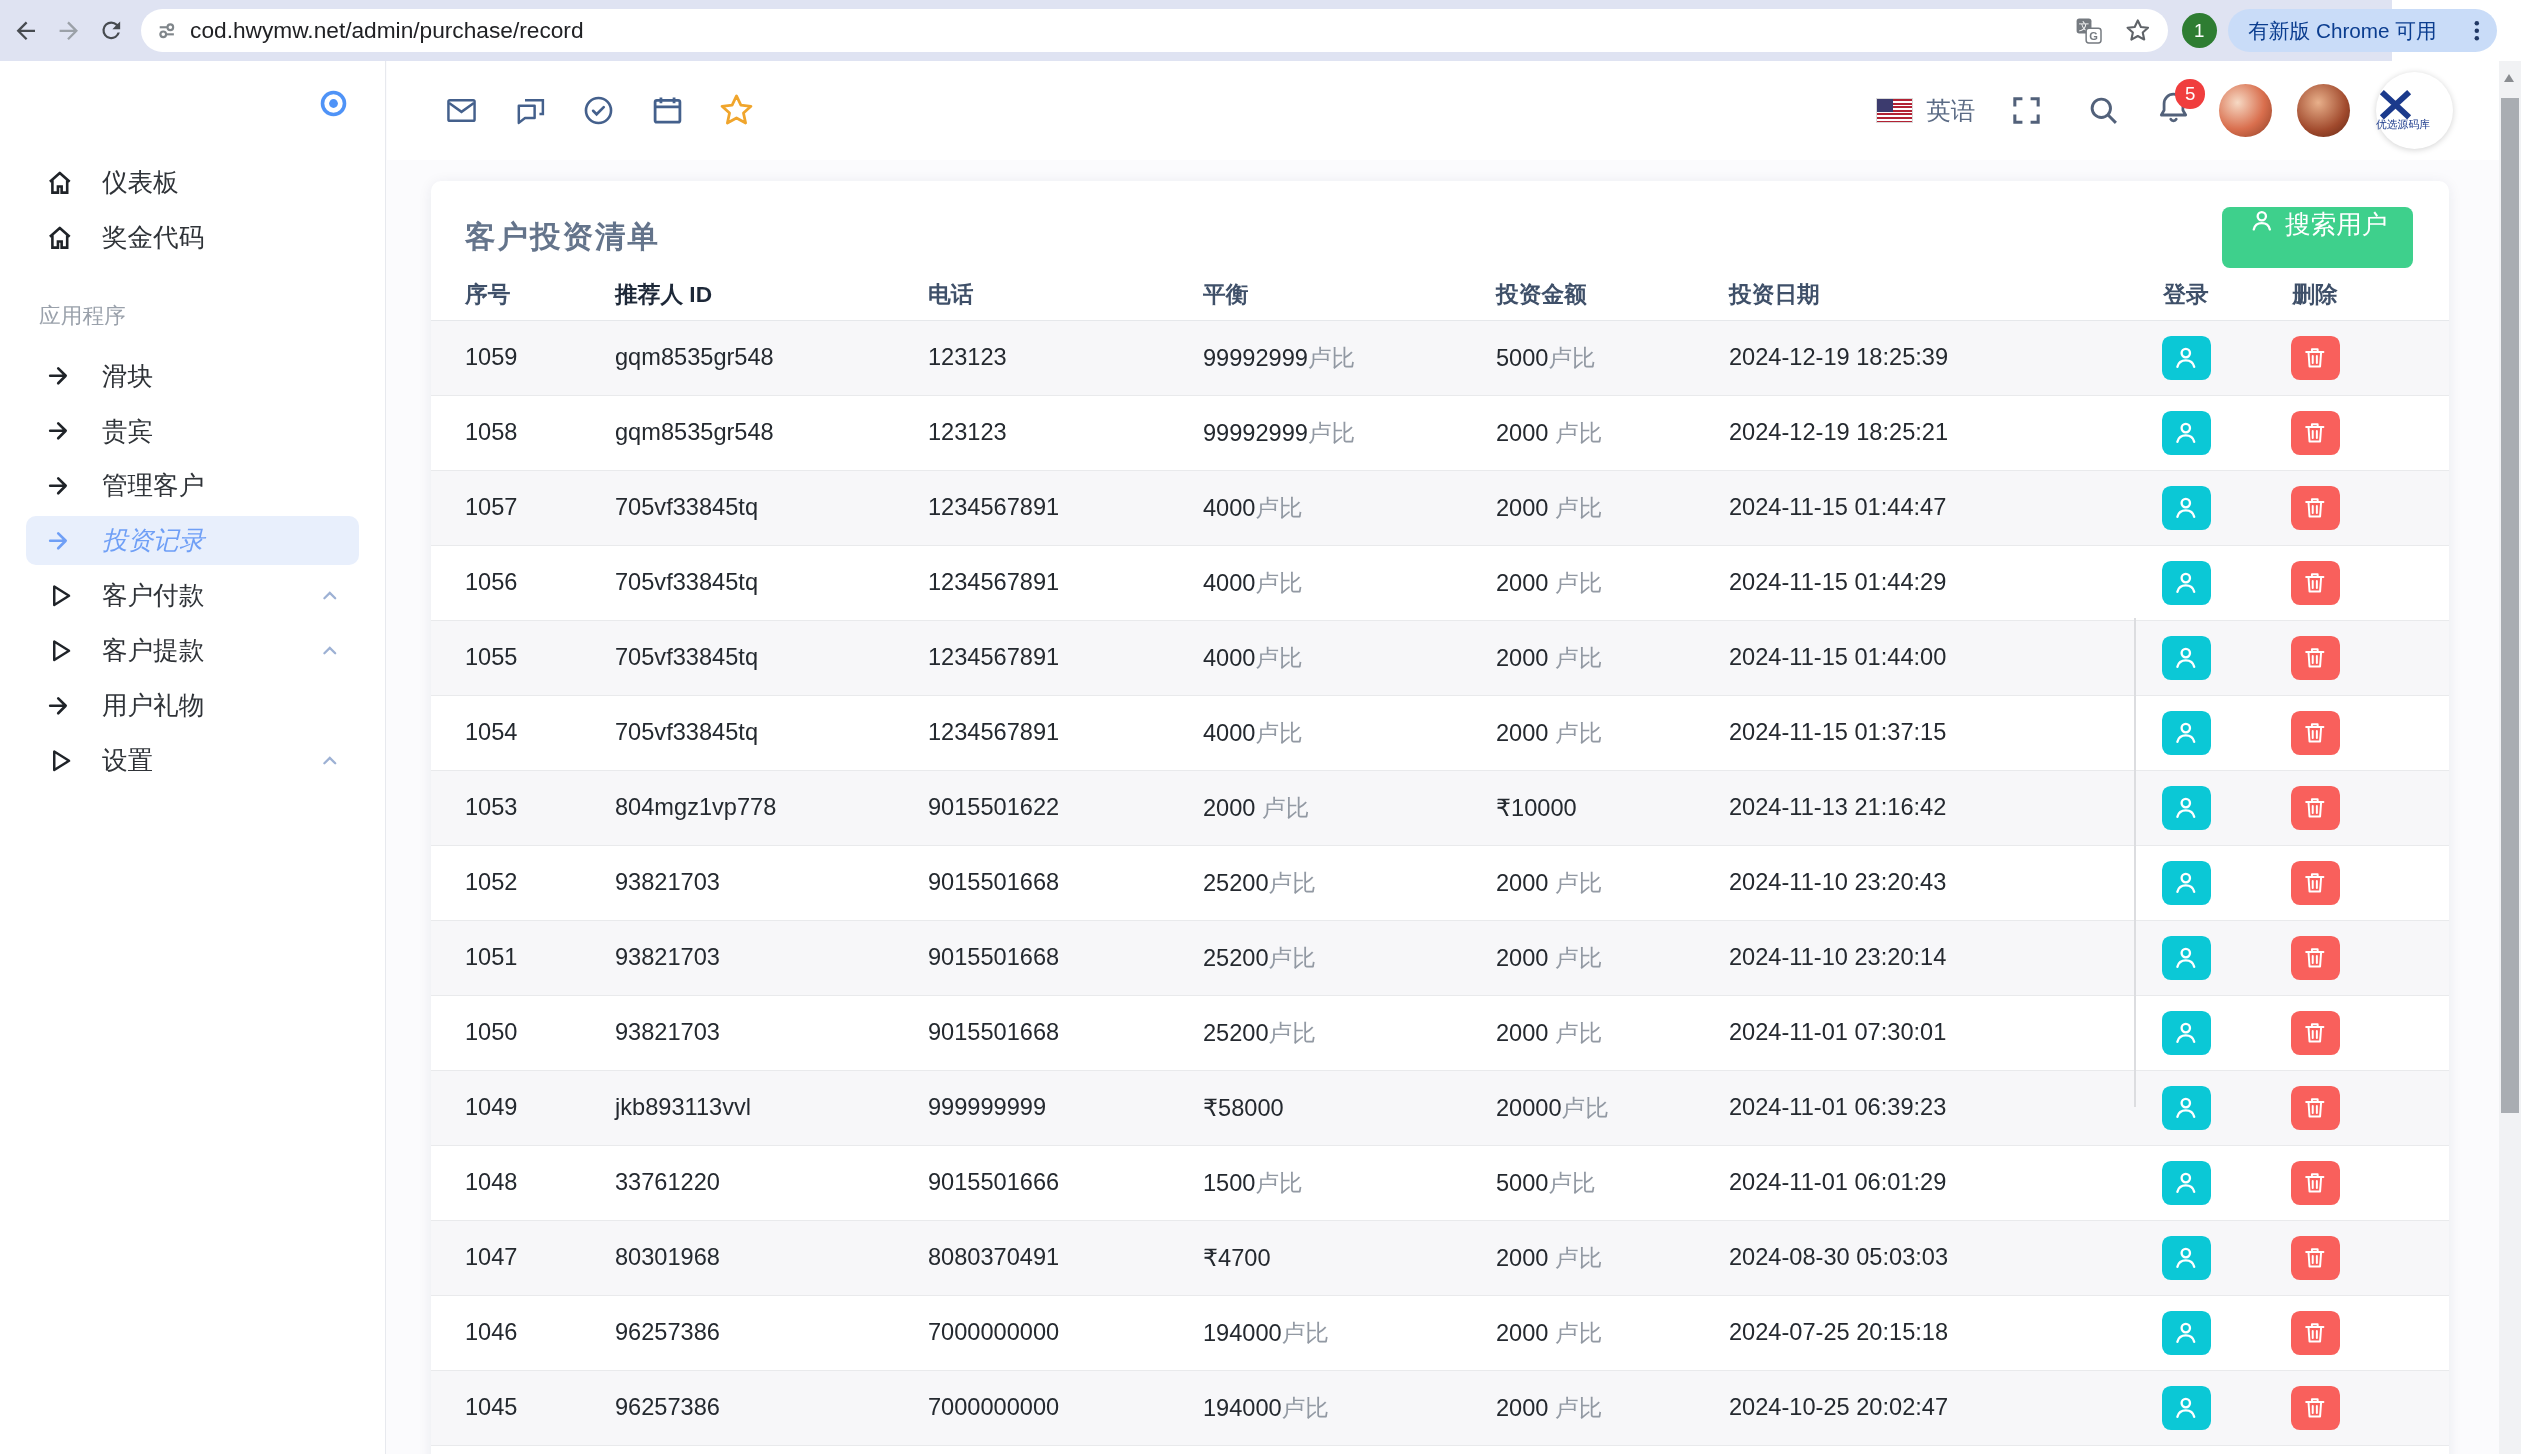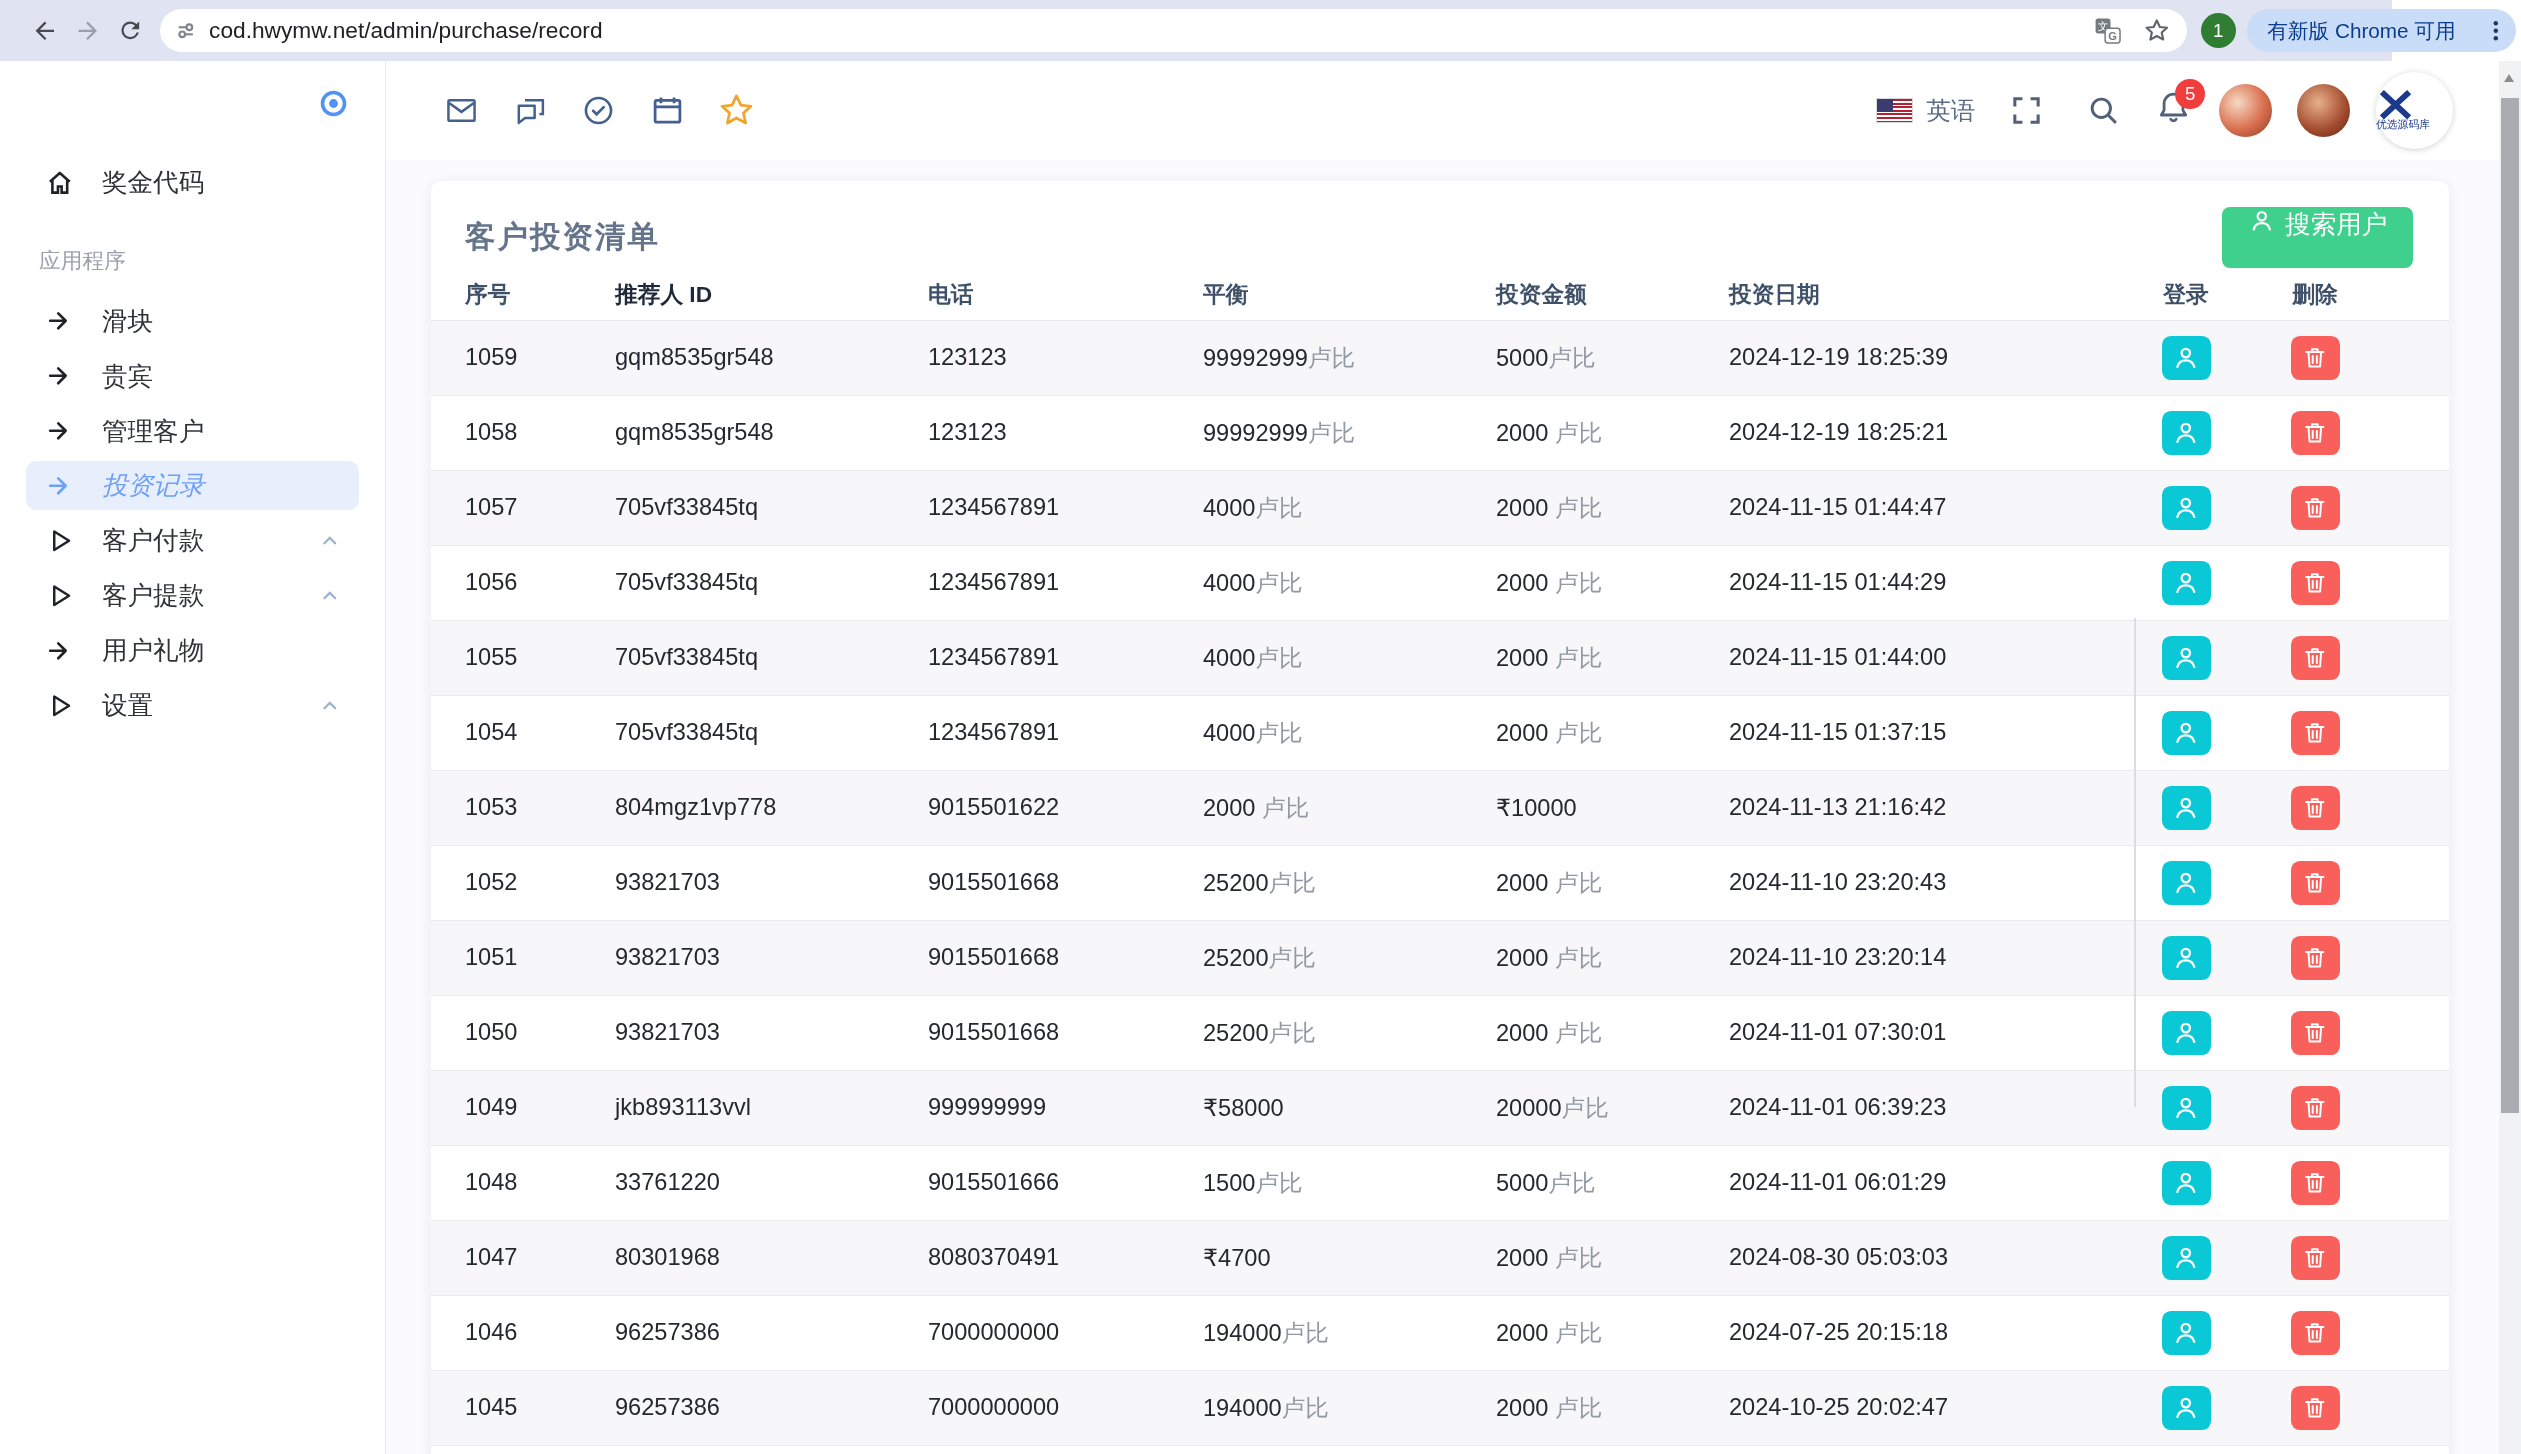--- a/index.html
+++ b/index.html
@@ -1,21 +1,21 @@
 <!DOCTYPE html>
 <html><head>
 <meta charset="utf-8">
 <style>
   * { margin:0; padding:0; box-sizing:border-box; }
   html,body { width:2522px; height:1455px; overflow:hidden;
     font-family:"Liberation Sans","DejaVu Sans",sans-serif; background:#fff; }
 
   
   .chrome { position:absolute; top:0; left:0; width:2392px; height:61px;
-    background:#dfe3f2; display:flex; align-items:center; padding:0 23px; }
+    background:#dfe3f2; display:flex; align-items:center; padding:0 4px; }
   .chrome-btn { width:43px; height:43px; border:none; background:transparent; border-radius:50%;
     display:flex; align-items:center; justify-content:center; cursor:pointer; flex:0 0 auto; }
   .urlbar { height:43px; flex:0 0 auto; width:2027px; margin-left:7.9px; background:#fff; border-radius:21.7px;
     display:flex; align-items:center; padding:0 15.8px 0 13.8px; }
   .url-text { font-size:22.7px; color:#202124; margin-left:11.8px; flex:1; }
   .chrome-avatar { width:35px; height:35px; border-radius:50%; background:#2e7d32; color:#fff;
     font-size:18.7px; display:flex; align-items:center; justify-content:center; margin:0 11.8px 0 13.8px; flex:0 0 auto;}
   .update-pill { height:43px; border:none; background:#c9dcf8; border-radius:21.7px; display:flex; align-items:center;
     gap:27px; padding:0 7.9px 0 19.7px; cursor:pointer; flex:0 0 auto; }
   .update-pill span { font-size:20.7px; color:#0b3d8f; }
@@ -152,20 +152,29 @@
       </button>
     </div>
     <div id="nav-list">
         <div class="nav-item">
           <span class="ico">
             <svg width="29.6" height="29.6" viewBox="0 0 24 24">
               <path d="M4 11.2 12 4l8 7.2" fill="none" stroke="#1f2328" stroke-width="2.1" stroke-linejoin="round"></path>
               <path d="M6 10v10h4.5v-5h3v5H18V10" fill="none" stroke="#1f2328" stroke-width="2.1"></path>
             </svg>
           </span>
+          <span class="lbl">仪表板</span>
+        </div>
+        <div class="nav-item">
+          <span class="ico">
+            <svg width="29.6" height="29.6" viewBox="0 0 24 24">
+              <path d="M4 11.2 12 4l8 7.2" fill="none" stroke="#1f2328" stroke-width="2.1" stroke-linejoin="round"></path>
+              <path d="M6 10v10h4.5v-5h3v5H18V10" fill="none" stroke="#1f2328" stroke-width="2.1"></path>
+            </svg>
+          </span>
           <span class="lbl">奖金代码</span>
         </div>
         <div class="nav-section">应用程序</div>
         <div class="nav-item">
           <span class="ico">
             <svg width="27.6" height="27.6" viewBox="0 0 24 24">
               <path d="M4.5 12h13.5M11.5 5.5 18 12l-6.5 6.5" fill="none" stroke="#1f2328" stroke-width="2.3" stroke-linecap="round" stroke-linejoin="round"></path>
             </svg>
           </span>
           <span class="lbl">滑块</span>

